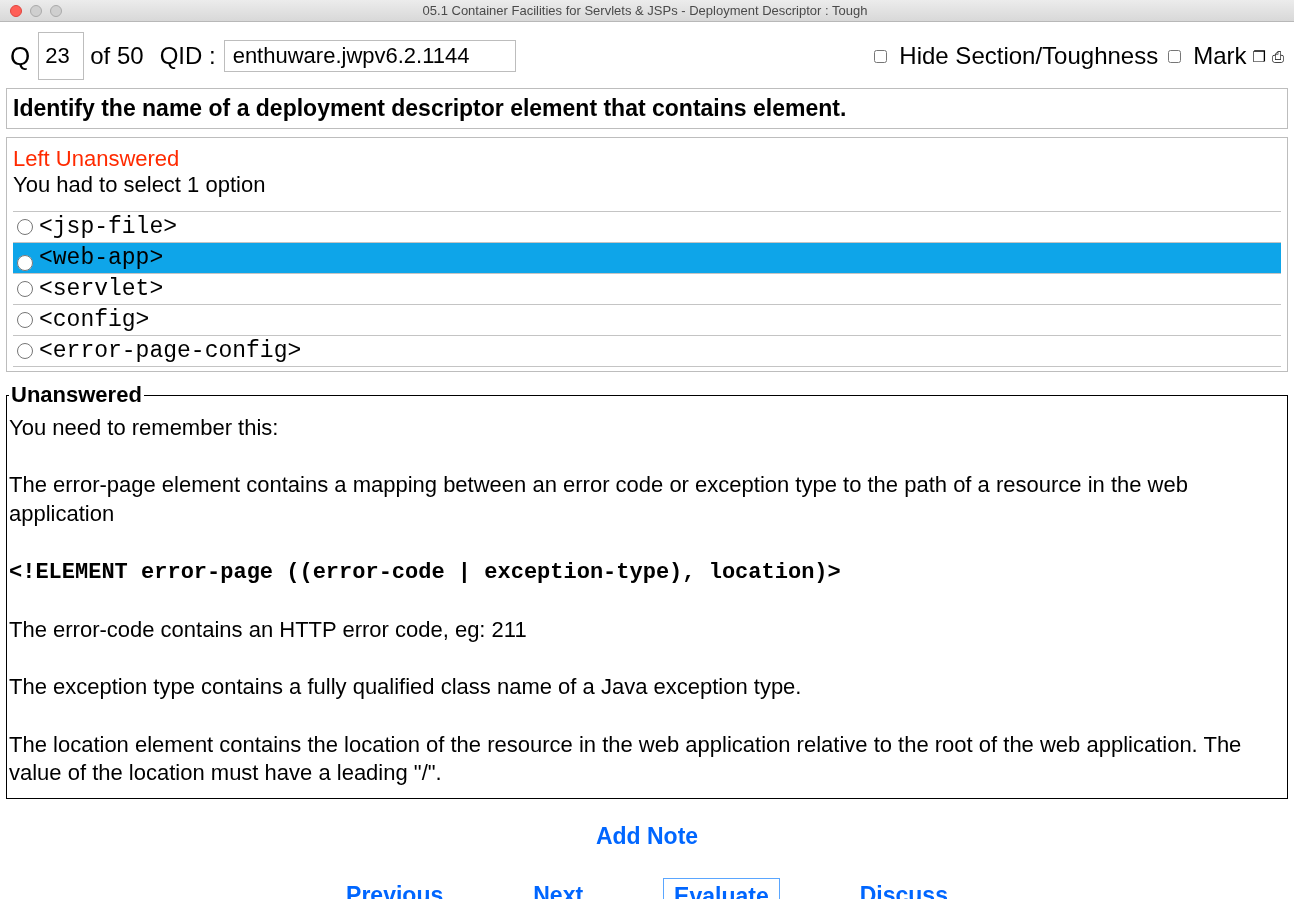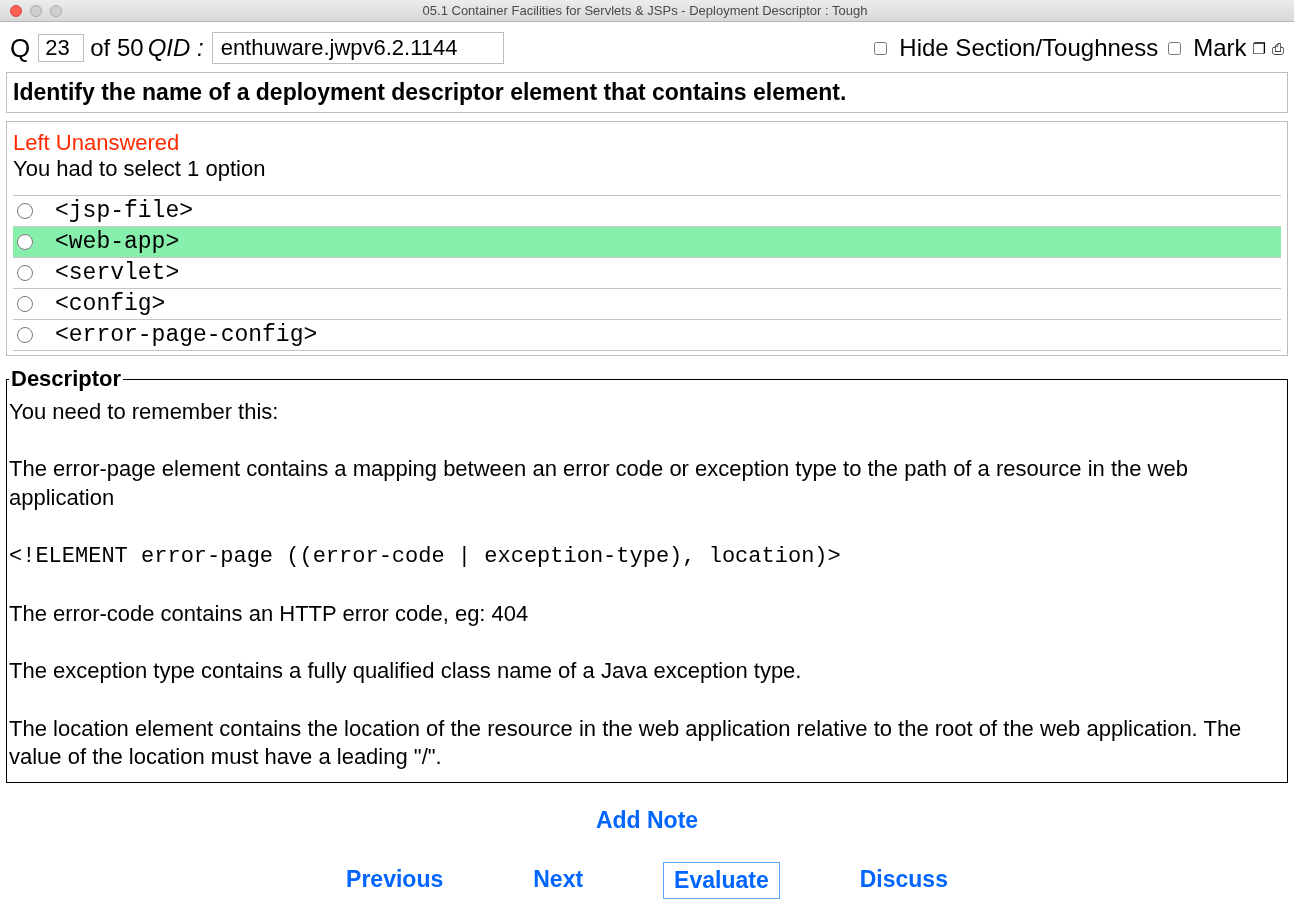--- a/index.html
+++ b/index.html
@@ -6,39 +6,39 @@
   html, body { width: 1294px; height: 899px; font-family: "Helvetica Neue", Helvetica, Arial, sans-serif; font-size: 21px; color: #000; background: #fff; }
   .titlebar { height: 22px; background: linear-gradient(#ececec, #d8d8d8); border-bottom: 1px solid #b8b8b8; display: flex; align-items: center; position: relative; }
   .traffic { display: flex; gap: 8px; padding-left: 10px; }
   .tl { width: 12px; height: 12px; border-radius: 50%; }
   .tl.red { background: #ff5f57; border: 0.5px solid #e0443e; }
   .tl.yellow { background: #cfcfcf; border: 0.5px solid #aaa; }
   .tl.green { background: #cfcfcf; border: 0.5px solid #aaa; }
   .title-text { position: absolute; left: 0; right: 4px; text-align: center; font-size: 13px; color: #4a4a4a; pointer-events: none; }
   .toolbar { display: flex; align-items: center; padding: 10px 10px 8px 10px; }
   .toolbar .qlabel { font-size: 26px; margin-right: 8px; }
-  .qnum { width: 46px; height: 28px; border: 1px solid #bdbdbd; font-size: 22px; text-align: left; padding: 2px 6px; font-family: inherit; }
+  .qnum { width: 46px; height: 48px; border: 1px solid #bdbdbd; font-size: 22px; text-align: left; padding: 2px 6px; font-family: inherit; }
   .ofcount { font-size: 24px; margin-left: 6px; }
   .qidlabel { font-size: 24px; margin-left: 4px; }
   .qid { width: 292px; height: 32px; border: 1px solid #bdbdbd; font-size: 22px; padding: 5px 8px; margin-left: 8px; font-family: inherit; }
   .toolbar .spacer { flex: 1; }
   .checklabel { font-size: 24px; display: flex; align-items: center; gap: 12px; margin-left: 10px; }
   .iconbtn { font-size: 15px; margin-left: 6px; cursor: pointer; line-height: 1; }
   .question-box { border: 1px solid #bdbdbd; margin: 0 6px; padding: 6px 6px; font-size: 23px; font-weight: bold; }
   .answer-box { border: 1px solid #bdbdbd; margin: 8px 6px 0 6px; padding: 8px 6px 4px 6px; }
   .status-unanswered { color: #ff2a00; font-size: 22px; }
   .status-hint { font-size: 22px; margin-bottom: 14px; }
-  .option-row { display: flex; align-items: center; border-top: 1px solid #c4c4c4; border-bottom: 1px solid #c4c4c4; margin-top: -1px; padding: 2px 2px; gap: 16px; }
-  .option-row.correct { background: #86efac; }
+  .option-row { display: flex; align-items: center; border-top: 1px solid #c4c4c4; border-bottom: 1px solid #c4c4c4; margin-top: -1px; padding: 2px 2px; }
+  .option-row.correct { background: #0ea5e9; align-items: flex-end; }
   .option-row input[type=radio] { width: 16px; height: 16px; margin: 0 6px 0 2px; }
   .option-row .opt-text { font-family: "Courier New", Courier, monospace; font-size: 23px; }
   fieldset.explain { border: 1px solid #000; margin: 10px 6px 0 6px; padding: 6px 2px 10px 2px; }
   fieldset.explain legend { font-weight: bold; font-size: 22px; padding: 0 2px; }
   .explain-body { font-size: 22px; line-height: 1.3; white-space: pre-wrap; }
-  .explain-body .mono { font-family: "Courier New", Courier, monospace; }
+  .explain-body .mono { font-family: "Courier New", Courier, monospace; font-weight: bold; }
   .addnote-row { text-align: center; margin-top: 24px; }
   .addnote-row a { color: #0066ff; font-weight: bold; font-size: 23px; text-decoration: none; }
   .navrow { display: flex; justify-content: center; gap: 70px; margin-top: 28px; align-items: flex-start; }
   .navbtn { color: #0066ff; font-weight: bold; font-size: 23px; background: none; border: none; cursor: pointer; font-family: inherit; padding: 4px 10px; }
   .navbtn.active { border: 1px solid #5aa6ff; }
   input[type=checkbox] { width: 13px; height: 13px; }
 </style>
 </head>
 <body>
 
@@ -48,21 +48,21 @@
     <div class="tl yellow"></div>
     <div class="tl green"></div>
   </div>
   <div class="title-text">05.1 Container Facilities for Servlets &amp; JSPs - Deployment Descriptor  :  Tough</div>
 </div>
 
 <div class="toolbar">
   <span class="qlabel">Q</span>
   <input class="qnum" type="text" value="23" style="">
   <span class="ofcount">of 50</span>
-  <span class="qidlabel" style="margin-left:4px;font-style:italic;">QID :</span>
+  <span class="qidlabel" style="margin-left:16px;">QID :</span>
   <input class="qid" type="text" value="enthuware.jwpv6.2.1144" style="">
   <span class="spacer"></span>
   <label class="checklabel">
     <input type="checkbox" style="">
     <span>Hide Section/Toughness</span>
   </label>
   <label class="checklabel">
     <input type="checkbox" style="">
     <span>Mark</span>
   </label>
@@ -95,28 +95,28 @@
         <span class="opt-text">&lt;config&gt;</span>
       </div>
       <div class="option-row">
         <input type="radio" name="opt" style="">
         <span class="opt-text">&lt;error-page-config&gt;</span>
       </div>
     </div>
 </div>
 
 <fieldset class="explain">
-  <legend>Descriptor</legend>
+  <legend>Unanswered</legend>
   <div class="explain-body"><span>You need to remember this:</span>
 
 <span>The error-page element contains a mapping between an error code or exception type to the path of a resource in the web application</span>
 
 <span class="mono">&lt;!ELEMENT error-page ((error-code | exception-type), location)&gt;</span>
 
-<span>The error-code contains an HTTP error code, eg: 404</span>
+<span>The error-code contains an HTTP error code, eg: 211</span>
 
 <span>The exception type contains a fully qualified class name of a Java exception type.</span>
 
 <span>The location element contains the location of the resource in the web application relative to the root of the web application. The value of the location must have a leading "/".</span></div>
 </fieldset>
 
 <div class="addnote-row">
   <a href="#">Add Note</a>
 </div>
 

